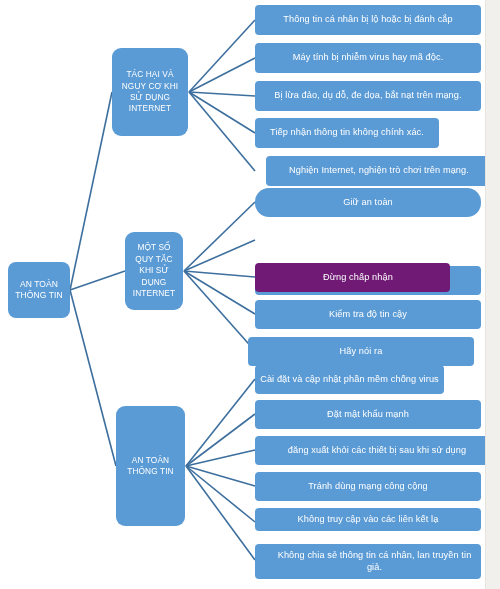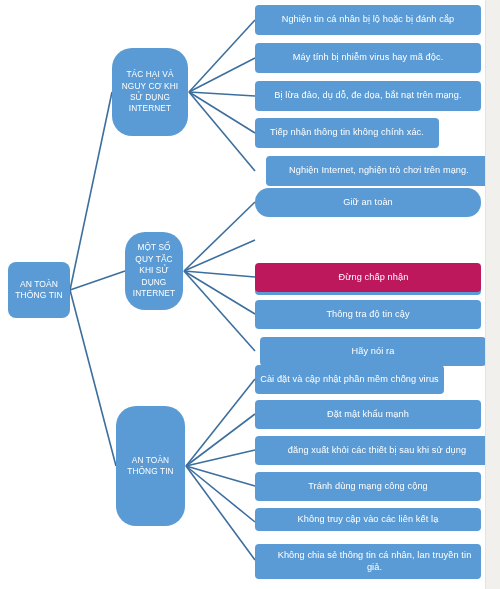--- a/index.html
+++ b/index.html
@@ -46,21 +46,21 @@
     line-height: 1.18;
     padding: 2px 5px;
     letter-spacing: 0.1px;
   }
   .node.root {
     border-radius: 8px;
     font-size: 8.5px;
     line-height: 1.32;
   }
   .node.branch {
-    border-radius: 20px;
+    border-radius: 9px;
     font-size: 8.3px;
     line-height: 1.38;
     justify-content: flex-end;
   }
   .node.leaf {
     border-radius: 4px;
     font-size: 9.2px;
     line-height: 1.25;
   }
   .node .label { display: block; }
@@ -93,21 +93,21 @@
     </svg>
 
   <div id="nodes-layer">
       <div class="node root" style="left: 8px; top: 262px; width: 62px; height: 56px; background: rgb(91, 155, 213); color: rgb(255, 255, 255);">
         <span class="label">AN TOÀN THÔNG TIN</span>
       </div>
       <div class="node branch" style="left: 112px; top: 48px; width: 76px; height: 88px; background: rgb(91, 155, 213); color: rgb(255, 255, 255);">
         <span class="label">TÁC HẠI VÀ NGUY CƠ KHI SỬ DỤNG INTERNET</span>
       </div>
       <div class="node leaf" style="left: 255px; top: 5px; width: 226px; height: 30px; background: rgb(91, 155, 213); color: rgb(255, 255, 255);">
-        <span class="label">Nghiện tin cá nhân bị lộ hoặc bị đánh cắp</span>
+        <span class="label">Thông tin cá nhân bị lộ hoặc bị đánh cắp</span>
       </div>
       <div class="node leaf" style="left: 255px; top: 43px; width: 226px; height: 30px; background: rgb(91, 155, 213); color: rgb(255, 255, 255);">
         <span class="label">Máy tính bị nhiễm virus hay mã độc.</span>
       </div>
       <div class="node leaf" style="left: 255px; top: 81px; width: 226px; height: 30px; background: rgb(91, 155, 213); color: rgb(255, 255, 255);">
         <span class="label">Bị lừa đảo, dụ dỗ, đe dọa, bắt nạt trên mạng.</span>
       </div>
       <div class="node leaf" style="left: 255px; top: 118px; width: 184px; height: 30px; background: rgb(91, 155, 213); color: rgb(255, 255, 255);">
         <span class="label">Tiếp nhận thông tin không chính xác.</span>
       </div>
@@ -116,27 +116,27 @@
       </div>
       <div class="node branch" style="left: 125px; top: 232px; width: 58px; height: 78px; background: rgb(91, 155, 213); color: rgb(255, 255, 255);">
         <span class="label">MỘT SỐ QUY TẮC KHI SỬ DỤNG INTERNET</span>
       </div>
       <div class="node leaf" style="left: 255px; top: 188px; width: 226px; height: 29px; background: rgb(91, 155, 213); color: rgb(255, 255, 255); border-radius: 14px;">
         <span class="label">Giữ an toàn</span>
       </div>
       <div class="node leaf" style="left: 255px; top: 226px; width: 226px; height: 29px; background: rgb(91, 155, 213); color: rgb(255, 255, 255); margin-top: 40px;">
         <span class="label">Không gặp gỡ</span>
       </div>
-      <div class="node leaf" style="left: 255px; top: 263px; width: 226px; height: 29px; background: #be185d; color: rgb(255, 255, 255); padding-left: 16px;">
+      <div class="node leaf" style="left: 255px; top: 263px; width: 195px; height: 29px; background: #701a75; color: rgb(255, 255, 255); padding-left: 16px;">
         <span class="label">Đừng chấp nhận</span>
       </div>
       <div class="node leaf" style="left: 255px; top: 300px; width: 226px; height: 29px; background: rgb(91, 155, 213); color: rgb(255, 255, 255);">
-        <span class="label">Thông tra độ tin cậy</span>
+        <span class="label">Kiểm tra độ tin cậy</span>
       </div>
-      <div class="node leaf" style="left: 260px; top: 337px; width: 226px; height: 29px; background: rgb(91, 155, 213); color: rgb(255, 255, 255);">
+      <div class="node leaf" style="left: 248px; top: 337px; width: 226px; height: 29px; background: rgb(91, 155, 213); color: rgb(255, 255, 255);">
         <span class="label">Hãy nói ra</span>
       </div>
       <div class="node branch" style="left: 116px; top: 406px; width: 69px; height: 120px; background: rgb(91, 155, 213); color: rgb(255, 255, 255);">
         <span class="label">AN TOÀN THÔNG TIN</span>
       </div>
       <div class="node leaf" style="left: 255px; top: 365px; width: 189px; height: 29px; background: rgb(91, 155, 213); color: rgb(255, 255, 255); text-align: center;">
         <span class="label">Cài đặt và cập nhật phần mềm chống virus</span>
       </div>
       <div class="node leaf" style="left: 255px; top: 400px; width: 226px; height: 29px; background: rgb(91, 155, 213); color: rgb(255, 255, 255);">
         <span class="label">Đặt mật khẩu mạnh</span>

